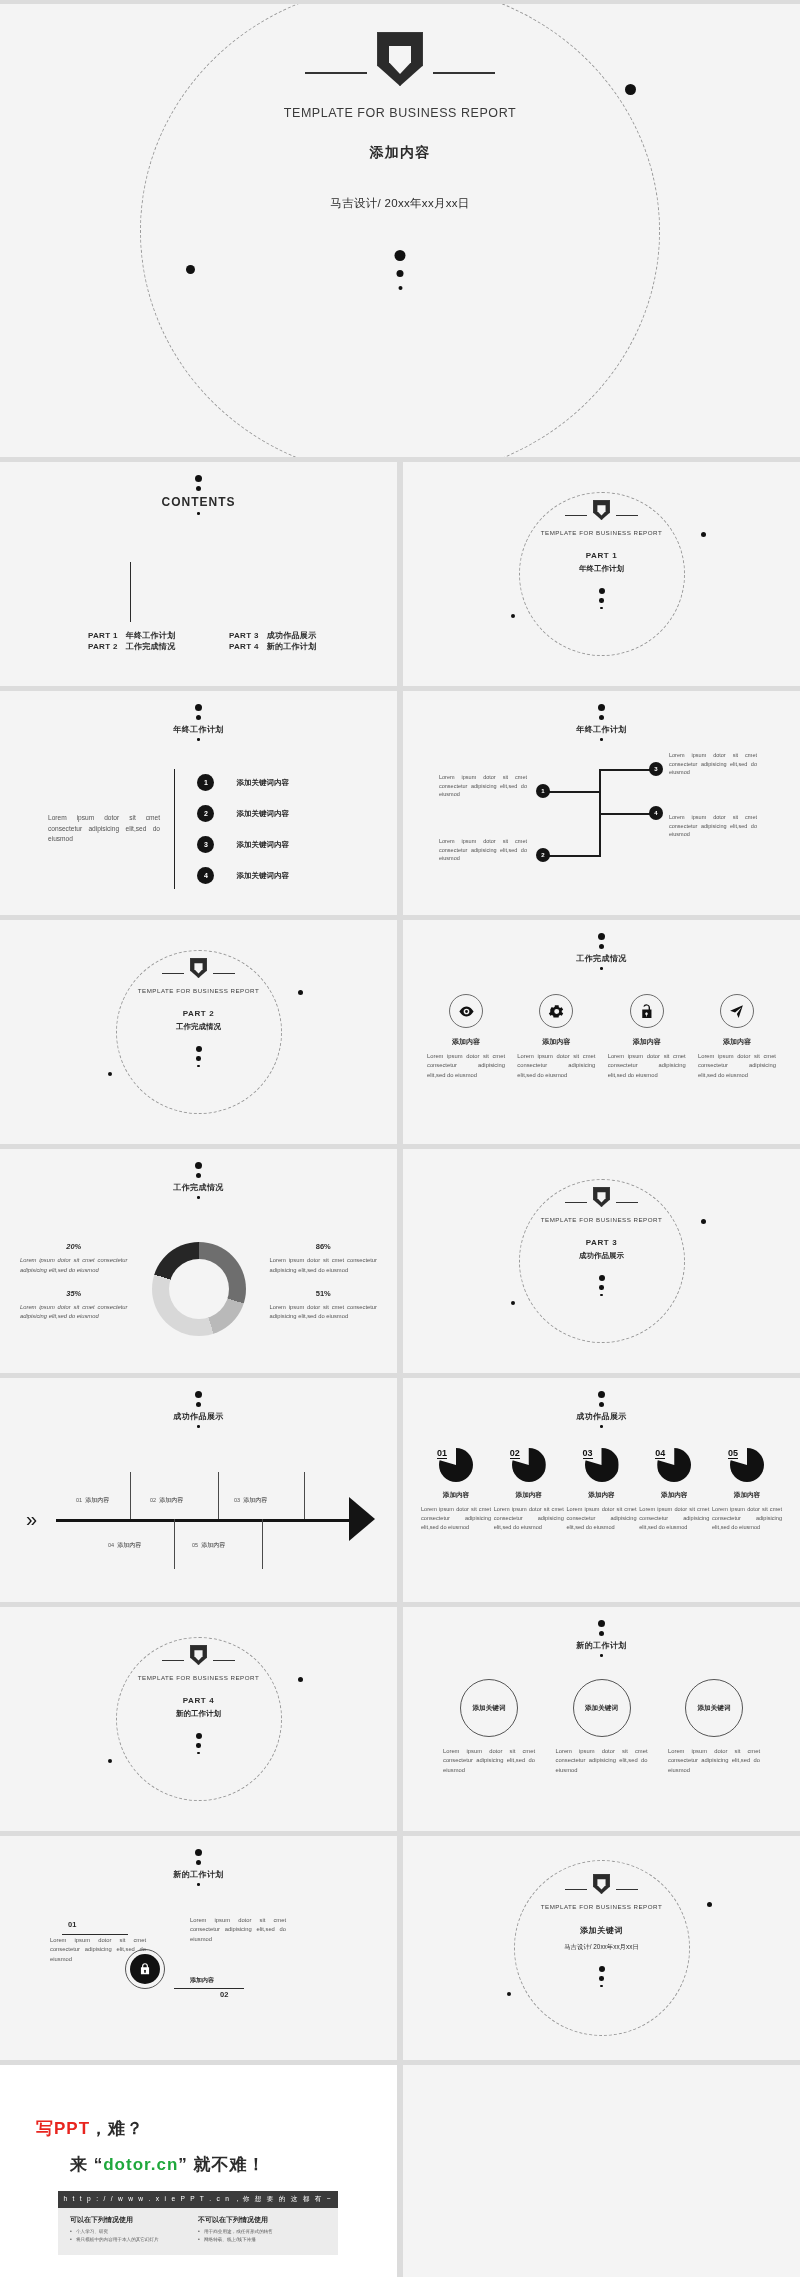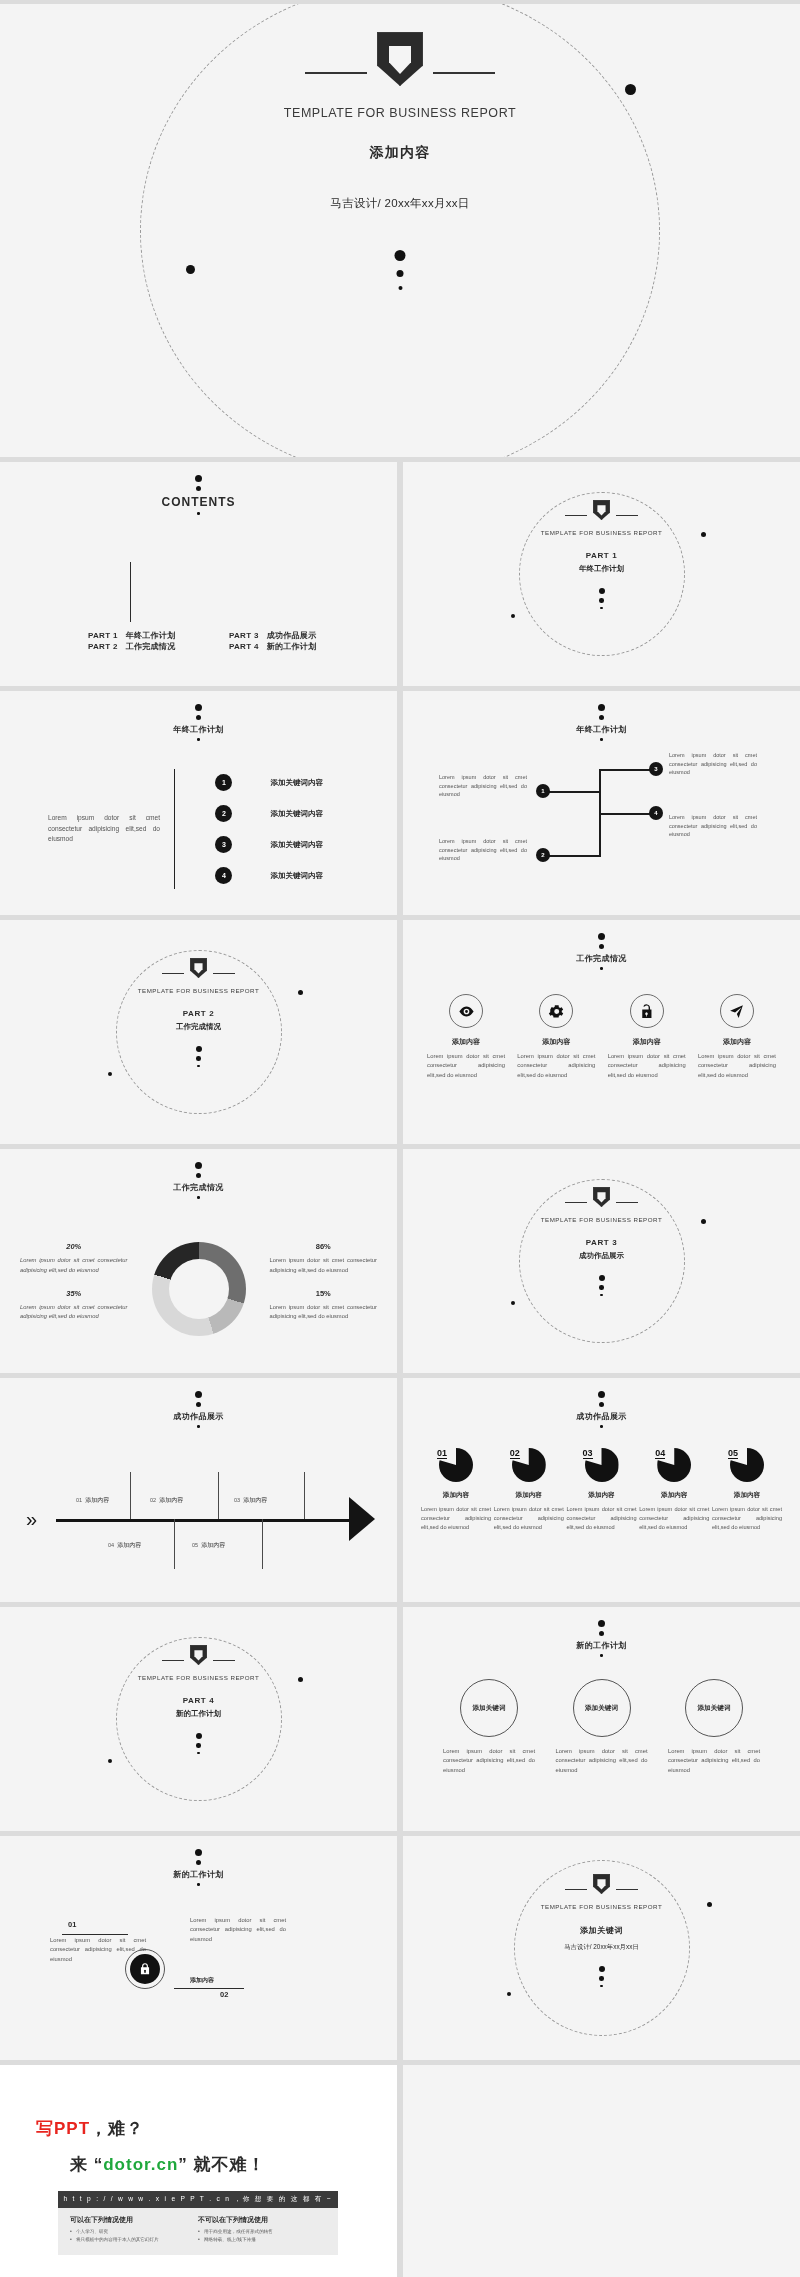--- a/index.html
+++ b/index.html
@@ -86,21 +86,21 @@
   .sec-dots .dot{ margin:0 auto 4px; }
   .sec-dots .s1{width:6px;height:6px;} .sec-dots .s2{width:4.5px;height:4.5px;} .sec-dots .s3{width:2.5px;height:2.5px;}
   .sec-edge{ position:absolute; width:5px;height:5px;border-radius:50%;background:#111; }
   .sec-edge.a{ right:94px; top:70px; } .sec-edge.b{ left:108px; top:152px; width:4px;height:4px;}
 
   
   .lst-wrap{ position:absolute; left:48px; right:48px; top:78px; bottom:26px; display:flex; align-items:center; gap:0; }
   .lst-left{ width:112px; font-size:6.6px; line-height:1.65; color:#555; text-align:justify; }
   .lst-div{ width:1.4px; background:#222; height:100%; margin:0 22px 0 14px; }
   .lst-items{ flex:1; display:flex; flex-direction:column; justify-content:center; gap:14px; }
-  .lst-row{ display:flex; align-items:center; gap:38px;margin-left:18px; }
+  .lst-row{ display:flex; align-items:center; gap:22px; }
   .lst-num{
     width:17px;height:17px;border-radius:50%;background:#141414;color:#fff;
     font-size:7px;font-weight:bold;display:flex;align-items:center;justify-content:center;
   }
   .lst-lbl{ font-size:7.5px; font-weight:bold; }
 
   
   .tree{ position:absolute; inset:64px 20px 16px 20px; }
   .tree-txt{ position:absolute; width:88px; font-size:5.5px; line-height:1.55; color:#555; text-align:justify; }
   .tree-node{
@@ -434,21 +434,21 @@
           <div class="dn-bd">Lorem ipsum dotor sit cmet consectetur adipisicing elit,sed do eiusmod</div>
         </div>
       </div>
       <div class="donut"></div>
       <div class="dn-col dn-right">
         <div class="dn-cell">
           <div class="dn-pct">86%</div>
           <div class="dn-bd">Lorem ipsum dotor sit cmet consectetur adipisicing elit,sed do eiusmod</div>
         </div>
         <div class="dn-cell">
-          <div class="dn-pct">15%</div>
+          <div class="dn-pct">51%</div>
           <div class="dn-bd">Lorem ipsum dotor sit cmet consectetur adipisicing elit,sed do eiusmod</div>
         </div>
       </div>
     </div>
   </div>
 
   <div class="slide half">
     <div class="sec-circle"></div>
     <div class="sec-edge a"></div>
     <div class="sec-edge b"></div>

